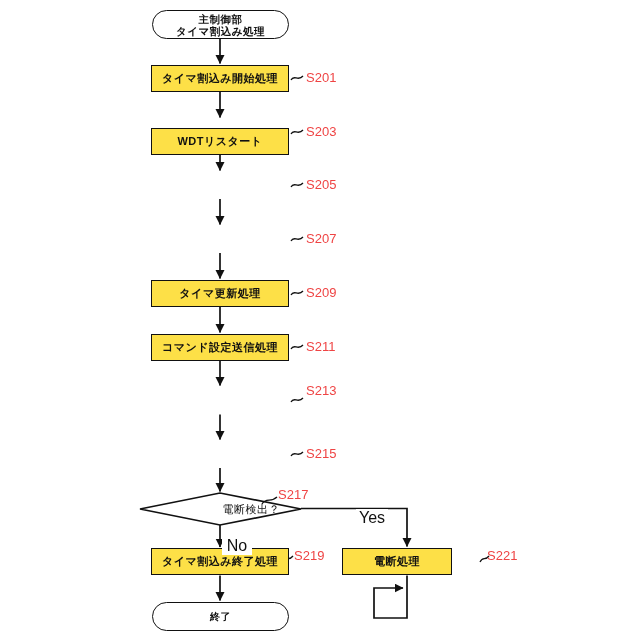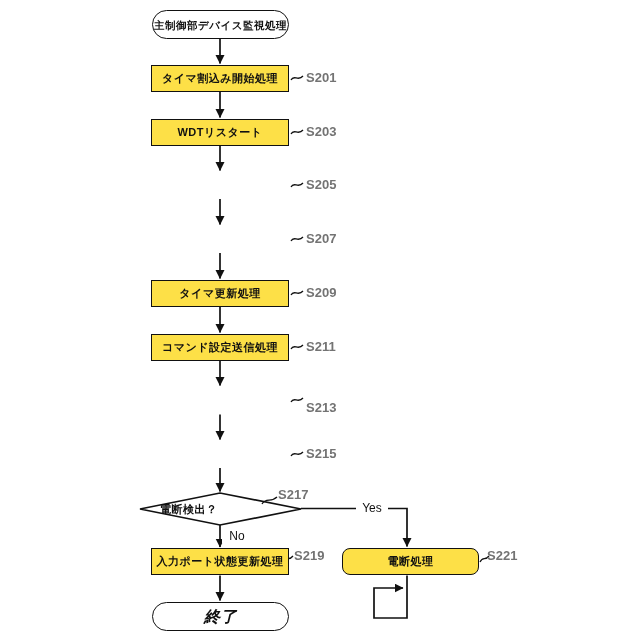--- a/index.html
+++ b/index.html
@@ -24,58 +24,58 @@
     left: 151px; width: 138px; height: 27px;
     border: 1.8px solid #111111;
     background: #fde047;
     box-sizing: border-box;
     display: flex; align-items: center; justify-content: center;
     font-size: 11px; font-weight: bold;
     letter-spacing: 0.5px;
     white-space: nowrap;
   }
   .box-right {
-    left: 342px; width: 137px; border-radius: 8px;
+    left: 342px; width: 110px;
   }
   .terminal {
     position: absolute;
     left: 152px; width: 137px; height: 29px;
     border: 1.8px solid #111111;
     border-radius: 15px;
     background: #ffffff;
     box-sizing: border-box;
-    display: flex; flex-direction: row;
+    display: flex; flex-direction: column;
     align-items: center; justify-content: center;
     font-size: 10.5px; font-weight: bold;
     letter-spacing: 0.5px;
     line-height: 12px;
     white-space: nowrap;
   }
-  .terminal.end { font-size: 16px; font-style: italic; }
+  .terminal.end { font-size: 10px; }
   .diamond-label {
     position: absolute;
     left: 160px; top: 502px; width: 120px;
-    text-align: left;
-    font-size: 11px; font-weight: bold;
+    text-align: right;
+    font-size: 11px; font-weight: normal;
     letter-spacing: 0.5px;
   }
   .slabel {
     position: absolute;
     font-size: 13px;
-    color: #737373;
+    color: #ef4444;
     white-space: nowrap;
-    font-weight: bold;
   }
   .branch-label {
     position: absolute;
-    font-size: 12px;
+    font-size: 16px;
     color: #111111;
     background: #ffffff;
     text-align: center;
     padding: 0 2px;
+    margin-top: 8px;
   }
 </style>
 </head>
 <body>
 
 <div id="canvas">
 
   <svg id="connector-layer" viewBox="0 0 640 640" xmlns="http://www.w3.org/2000/svg">
     <defs>
       <marker id="arr" markerUnits="userSpaceOnUse" markerWidth="10" markerHeight="10" refX="8.5" refY="4.5" orient="auto">
@@ -111,44 +111,44 @@
     <path d="M291,349 C294,343 298,351 303,345" fill="none" stroke="#111111" stroke-width="1.3"></path>
     <path d="M291,402 C294,396 298,404 303,398" fill="none" stroke="#111111" stroke-width="1.3"></path>
     <path d="M291,456 C294,450 298,458 303,452" fill="none" stroke="#111111" stroke-width="1.3"></path>
     <path d="M262,504 C266,497 271,503 277,497" fill="none" stroke="#111111" stroke-width="1.3"></path>
     <path d="M284,562 C287,556 289,561 293,556" fill="none" stroke="#111111" stroke-width="1.3"></path>
     <path d="M480,562 C483,556 485,561 489,556" fill="none" stroke="#111111" stroke-width="1.3"></path>
   </svg>
 
   <div class="terminal" style="top:10px">
     <span>主制御部</span>
-    <span>デバイス監視処理</span>
+    <span>タイマ割込み処理</span>
   </div>
 
   <div class="box" style="top:65px">タイマ割込み開始処理</div>
-  <div class="box" style="top:119px">WDTリスタート</div>
+  <div class="box" style="top:128px">WDTリスタート</div>
   <div class="box" style="top:334px">コマンド設定送信処理</div>
   <div class="box" style="top:280px">タイマ更新処理</div>
 
   <div class="diamond-label">電断検出？</div>
 
-  <div class="box" style="top:548px">入力ポート状態更新処理</div>
+  <div class="box" style="top:548px">タイマ割込み終了処理</div>
   <div class="box box-right" style="top:548px">電断処理</div>
 
   <div class="terminal end" style="top:602px">
     <span>終了</span>
   </div>
 
   <div class="slabel" style="left:306px; top:70px">S201</div>
   <div class="slabel" style="left:306px; top:124px">S203</div>
   <div class="slabel" style="left:306px; top:177px">S205</div>
   <div class="slabel" style="left:306px; top:231px">S207</div>
   <div class="slabel" style="left:306px; top:285px">S209</div>
   <div class="slabel" style="left:306px; top:339px">S211</div>
-  <div class="slabel" style="left:306px; top:400px">S213</div>
+  <div class="slabel" style="left:306px; top:383px">S213</div>
   <div class="slabel" style="left:306px; top:446px">S215</div>
   <div class="slabel" style="left:278px; top:487px">S217</div>
   <div class="slabel" style="left:294px; top:548px">S219</div>
   <div class="slabel" style="left:487px; top:548px">S221</div>
 
   <div class="branch-label" style="left:356px; top:501px; width:28px">Yes</div>
   <div class="branch-label" style="left:222px; top:529px; width:26px">No</div>
 
 </div>
 

